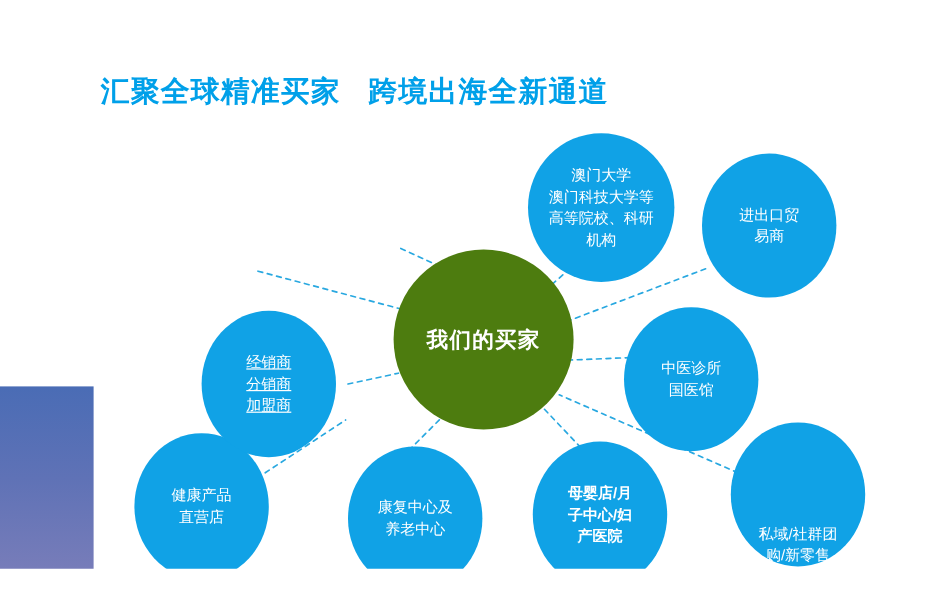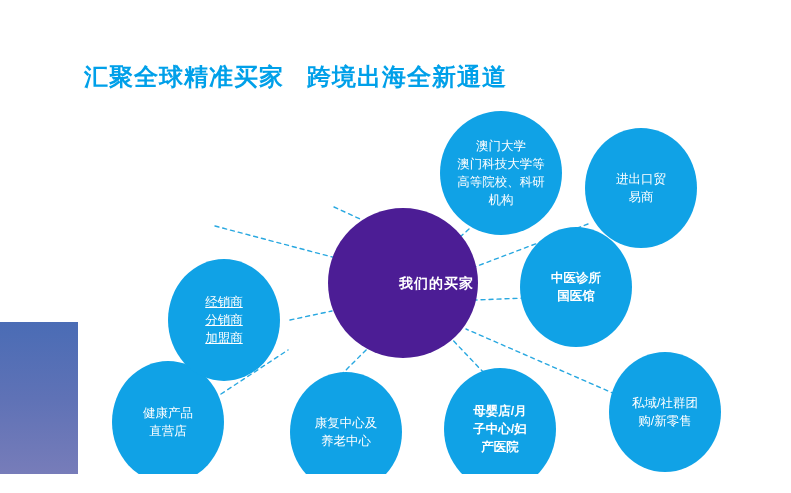--- a/index.html
+++ b/index.html
@@ -74,27 +74,26 @@
   }
 
   .node.outer {
     background: #10a2e6;
     font-size: 12.5px;
     line-height: 18px;
     font-weight: normal;
   }
 
   .node.center {
-    background: #4c1d95;
-    font-size: 14px;
+    background: #4d7c0f;
+    font-size: 18px;
     font-weight: bold;
     line-height: 26px;
     letter-spacing: 1px;
     z-index: 5;
-    justify-content: flex-end;
   }
 </style>
 </head>
 <body>
 
 <div id="slide">
 
   <div id="deco-block"></div>
 
   <div id="title">汇聚全球精准买家   跨境出海全新通道</div>
@@ -125,26 +124,26 @@
 易商</span>
   </div>
 
   <div class="node outer" style="left:440px; top:111px; width:122px; height:124px;">
     <span class="label">澳门大学
 澳门科技大学等
 高等院校、科研
 机构</span>
   </div>
 
-  <div class="node outer" style="left:520px; top:227px; width:112px; height:120px;font-weight:bold;">
+  <div class="node outer" style="left:520px; top:256px; width:112px; height:120px;">
     <span class="label">中医诊所
 国医馆</span>
   </div>
 
-  <div class="node outer" style="left:609px; top:352px; width:112px; height:120px;">
+  <div class="node outer" style="left:609px; top:352px; width:112px; height:120px;align-items:flex-end;">
     <span class="label">私域/社群团
 购/新零售</span>
   </div>
 
   <div class="node outer" style="left:444px; top:368px; width:112px; height:122px;font-weight:bold;">
     <span class="label">母婴店/月
 子中心/妇
 产医院</span>
   </div>
 

